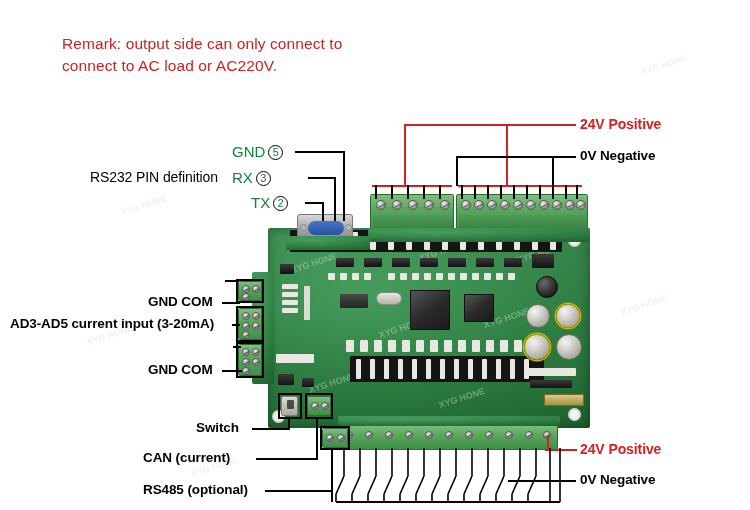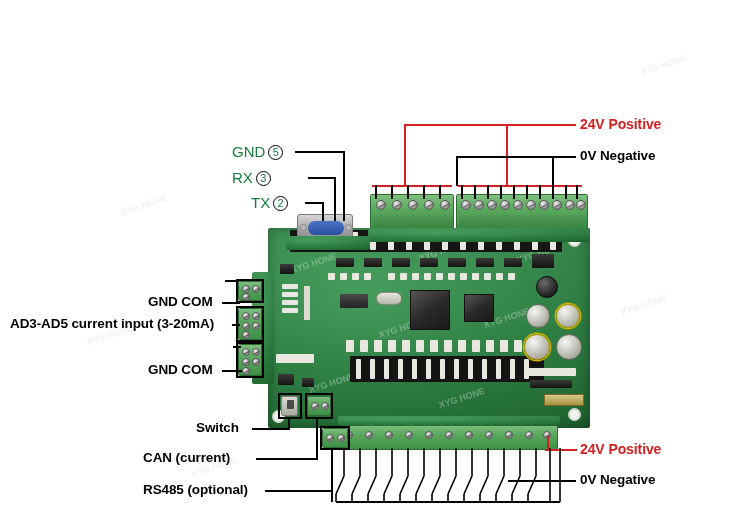--- a/index.html
+++ b/index.html
@@ -160,20 +160,22 @@
     pointer-events:none;
   }
   .swsym { position:absolute; }
 </style>
 </head>
 <body>
 
 <div id="stage">
 
   <div class="remark">
+    <div>Remark: output side can only connect to</div>
+    <div>connect to AC load or AC220V.</div>
   </div>
 
   <div class="pcb pcb-main">
 
     <div class="wm" style="left:22px;  top:30px;">XYG HONE</div>
     <div class="wm" style="left:150px; top:18px;">XYG HONE</div>
     <div class="wm" style="left:248px; top:20px;">XYG HONE</div>
     <div class="wm" style="left:110px; top:95px;">XYG HONE</div>
     <div class="wm" style="left:215px; top:85px;">XYG HONE</div>
     <div class="wm" style="left:40px;  top:150px;">XYG HONE</div>
@@ -389,20 +391,21 @@
 
   <div class="ln h" style="left:295px;top:151px;width:50px;"></div>
   <div class="ln v" style="left:343px;top:151px;height:70px;"></div>
 
   <div class="ln h" style="left:308px;top:177px;width:28px;"></div>
   <div class="ln v" style="left:334px;top:177px;height:44px;"></div>
 
   <div class="ln h" style="left:305px;top:202px;width:19px;"></div>
   <div class="ln v" style="left:322px;top:202px;height:19px;"></div>
 
+  <div class="lbl plain" style="left:90px;top:169px;font-size:14px;">RS232 PIN definition</div>
 
   <div class="ln h" style="left:225px;top:280px;width:14px;"></div>
 
   <div class="lbl" style="left:148px;top:294px;">GND COM</div>
   <div class="ln h" style="left:222px;top:302px;width:18px;"></div>
 
   <div class="lbl" style="left:10px;top:316px;">AD3-AD5 current input (3-20mA)</div>
   <div class="ln h" style="left:232px;top:324px;width:8px;"></div>
 
   <div class="ln h" style="left:233px;top:346px;width:8px;"></div>

